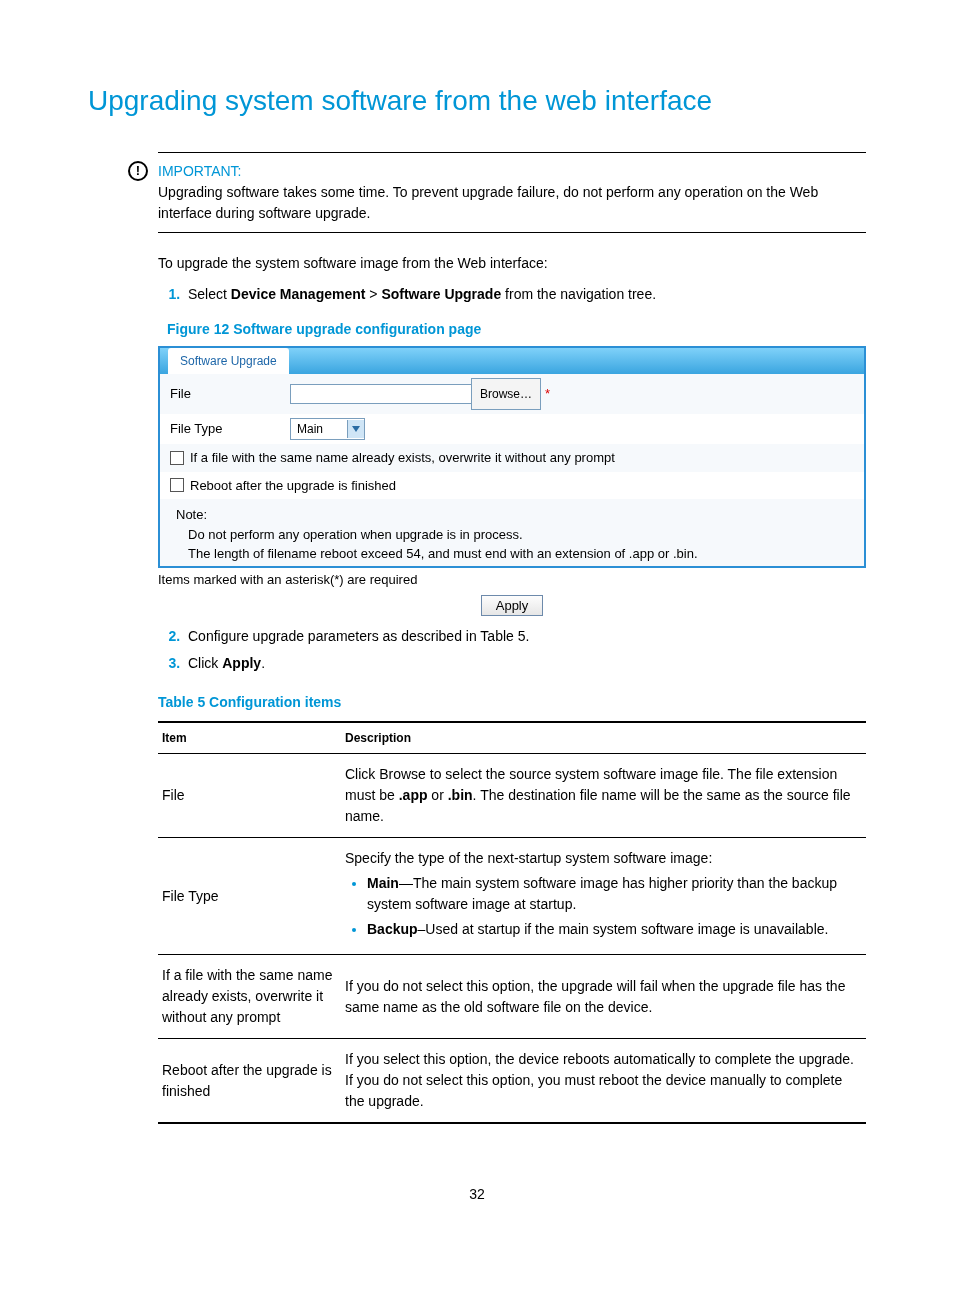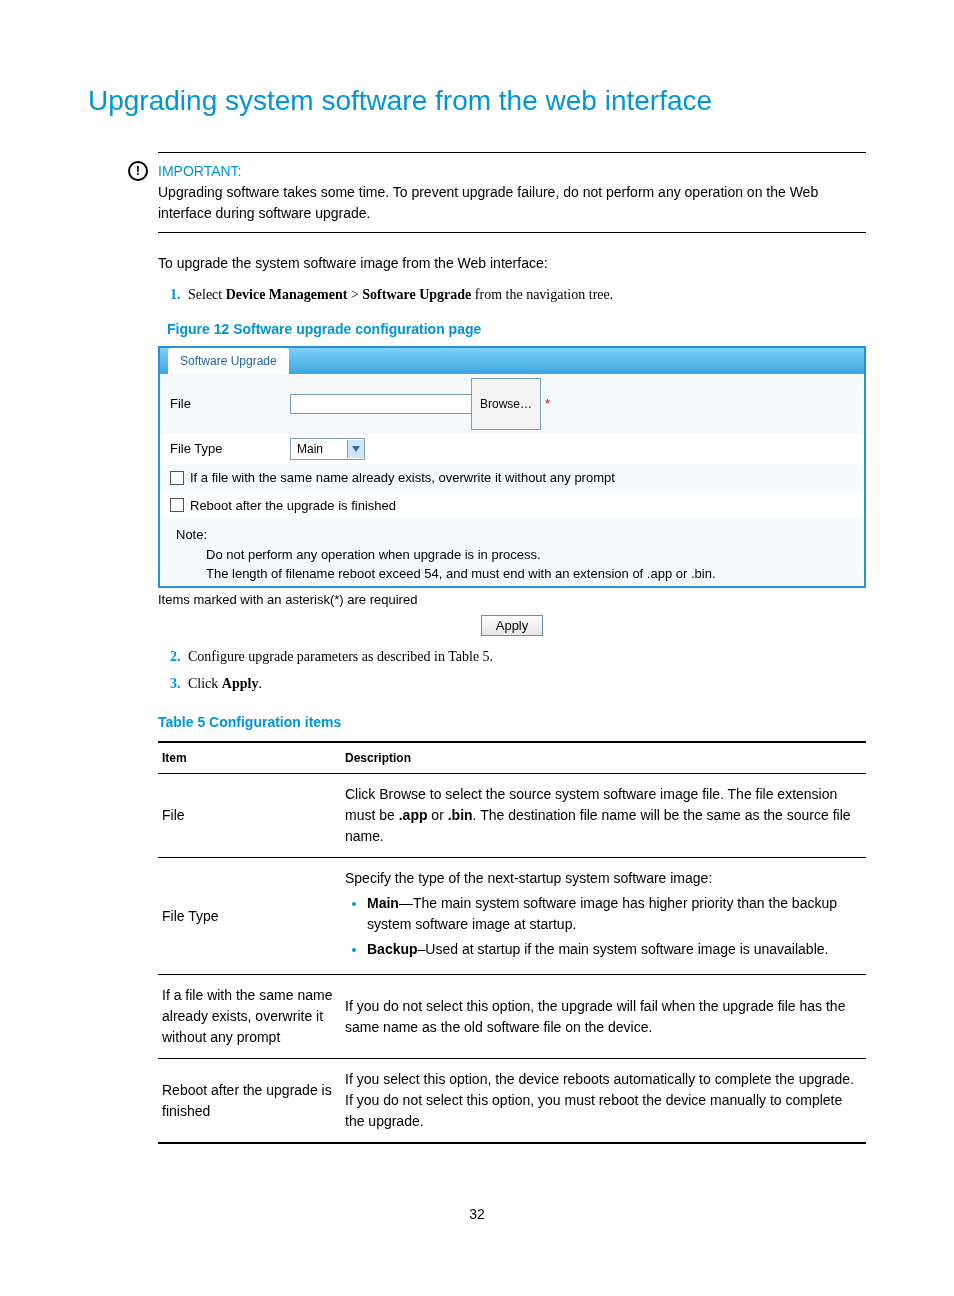--- a/index.html
+++ b/index.html
@@ -49,21 +49,20 @@
   .intro {
     margin: 18px 0 10px 0;
   }
   ol {
     margin: 6px 0;
     padding-left: 26px;
   }
   ol li {
     margin-bottom: 6px;
     padding-left: 4px;
-    font-family: Liberation Serif, serif;
   }
   ol li::marker {
     color: #0096d6;
     font-weight: bold;
   }
   .figure-caption {
     color: #0096d6;
     font-weight: bold;
     font-size: 14px;
     margin: 14px 0 6px 9px;
@@ -108,21 +107,21 @@
   }
   .text-input {
     width: 180px;
     height: 18px;
     border: 1px solid #7a9ebd;
     background: #fff;
   }
   .browse-btn {
     border: 1px solid #7a9ebd;
     background: #f4f4f4;
-    padding: 16px 8px;
+    padding: 6px 8px;
     font-size: 12px;
     margin-left: -1px;
   }
   .req-star { color: #d00; margin-left: 4px; }
   .select-box {
     border: 1px solid #7a9ebd;
     background: #fff;
     display: inline-flex;
     align-items: center;
     height: 20px;
@@ -147,21 +146,21 @@
     border: 1px solid #555;
     display: inline-block;
     margin-right: 6px;
     vertical-align: -2px;
     background: #fff;
   }
   .note-block {
     padding: 6px 10px 2px 16px;
     font-size: 13px;
   }
-  .note-line { margin-left: 30px; }
+  .note-line { margin-left: 12px; }
   .footer-note {
     font-size: 13px;
     margin: 2px 0 6px 0;
   }
   .apply-wrap { text-align: center; margin: 4px 0 10px 0; }
   .apply-btn {
     border: 1px solid #6d8aab;
     background: linear-gradient(#fdfdfd,#e6e6e6);
     padding: 2px 14px;
     font-size: 13px;

